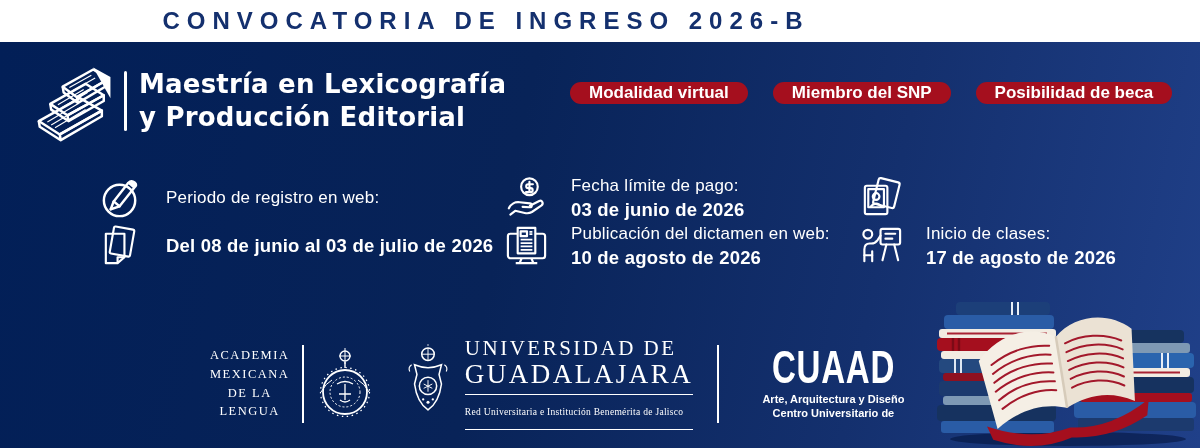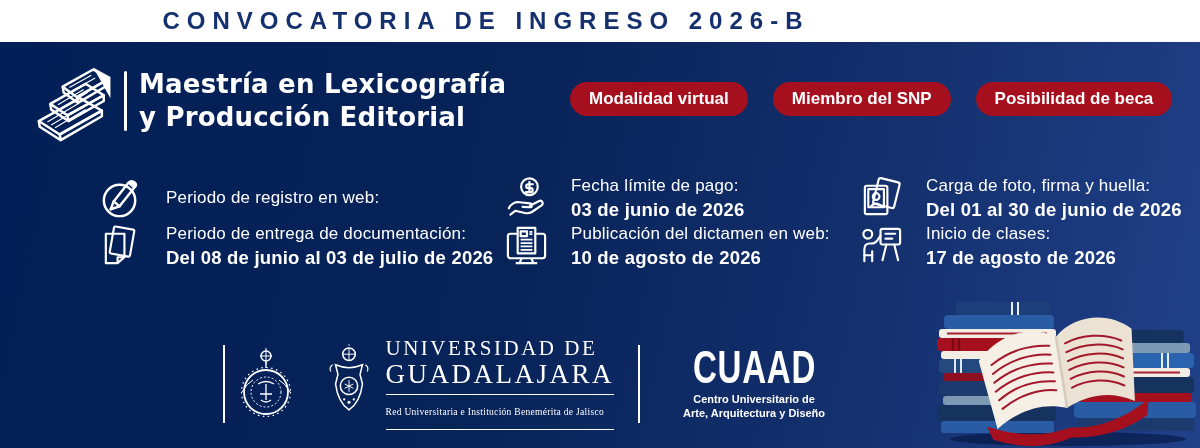--- a/index.html
+++ b/index.html
@@ -26,21 +26,21 @@
   .program-logo{width:86px;height:86px;flex:none;}
   .program-divider{width:3px;height:60px;background:#fff;margin:0 12px 0 4px;border-radius:2px;}
   .program-title{
     color:#fff;font-family:"DejaVu Sans","Liberation Sans",sans-serif;
     font-weight:700;font-size:26px;line-height:1.28;letter-spacing:.2px;
   }
   
   .badges{position:absolute;left:570px;top:40px;display:flex;gap:25px;}
   .badge{
     background:#a50f1e;color:#fff;font-weight:700;font-size:17px;
-    padding:7px 19px;border-radius:18px;white-space:nowrap;
+    padding:1px 19px;border-radius:18px;white-space:nowrap;
   }
   
   .grid{
     position:absolute;left:98px;top:132px;
     display:grid;grid-template-columns:405px 355px 342px;
   }
   .item{display:flex;align-items:center;gap:21px;}
   .item-icon{width:47px;height:47px;flex:none;}
   .item-text{color:#fff;}
   .item-label{font-size:17px;font-weight:400;line-height:1.4;letter-spacing:.2px;}
@@ -148,36 +148,31 @@
     <div class="item">
       <svg class="item-icon" viewBox="0 0 48 48">
         <g stroke="#fff" stroke-width="2.2" fill="none" stroke-linejoin="round">
           <rect x="18" y="6" width="22" height="27" rx="2" transform="rotate(14 29 19.5)"></rect>
           <rect x="7" y="12" width="23" height="29" rx="2"></rect>
           <rect x="10.5" y="15.5" width="16" height="18.5"></rect>
           <circle cx="18.5" cy="23" r="3.4"></circle>
           <path d="M12.5 34 q6 -7.5 12 0"></path>
         </g>
       </svg>
-      <div class="item-text">
-        <div class="item-label">Carga de foto, firma y huella:</div>
-        <div class="item-value">Del 01 al 30 de junio de 2026</div>
-      </div>
     </div>
 
     <div class="item">
       <svg class="item-icon" viewBox="0 0 48 48">
         <g stroke="#fff" stroke-width="2.2" fill="none" stroke-linejoin="round">
           <rect x="14" y="6" width="21" height="28" rx="1.5" transform="rotate(10 24.5 20)"></rect>
           <path d="M8 12 H27 V36 L20 42 H8 Z"></path>
           <path d="M20 42 V36 H27"></path>
         </g>
       </svg>
       <div class="item-text">
-        <div class="item-label">Periodo de entrega de documentación:</div>
         <div class="item-value">Del 08 de junio al 03 de julio de 2026</div>
       </div>
     </div>
 
     <div class="item">
       <svg class="item-icon" viewBox="0 0 48 48">
         <g stroke="#fff" stroke-width="2.2" fill="none" stroke-linejoin="round">
           <rect x="5" y="12" width="38" height="25" rx="2.5"></rect>
           <path d="M19 37 L17 42 H31 L29 37 M13 42 H35"></path>
           <rect x="15" y="6" width="18" height="26" fill="#0d2a63"></rect>
@@ -206,20 +201,26 @@
       <div class="item-text">
         <div class="item-label">Inicio de clases:</div>
         <div class="item-value">17 de agosto de 2026</div>
       </div>
     </div>
 
   </div>
 
   <div class="footer">
 
+    <div class="aml-text">
+      <div>ACADEMIA</div>
+      <div>MEXICANA</div>
+      <div>DE LA</div>
+      <div>LENGUA</div>
+    </div>
 
     <div class="v-divider"></div>
 
     <svg class="aml-seal" viewBox="0 0 56 84">
       <g stroke="#fff" fill="none">
         <circle cx="28" cy="50" r="22" stroke-width="1.8"></circle>
         <circle cx="28" cy="50" r="24.5" stroke-width="1.2" stroke-dasharray="1.5 3.5"></circle>
         <circle cx="28" cy="50" r="15" stroke-width="1" stroke-dasharray="2 2"></circle>
         <circle cx="28" cy="14" r="5" stroke-width="1.4"></circle>
         <path d="M28 6 v16 M22 14 h12" stroke-width="1"></path>
@@ -249,22 +250,22 @@
         <div class="udg-line2">GUADALAJARA</div>
         <div class="udg-tagline">Red Universitaria e Institución Benemérita de Jalisco</div>
       </div>
     </div>
 
     <div class="v-divider" style="margin-left:24px;"></div>
 
     <div class="cuaad">
       <div class="cuaad-acronym">CUAAD</div>
       <div class="cuaad-sub">
+        <div>Arte, Arquitectura y Diseño</div>
         <div>Centro Universitario de</div>
-        <div>Arte, Arquitectura y Diseño</div>
       </div>
     </div>
 
   </div>
 
   <svg class="books-art" viewBox="0 0 268 152">
     <ellipse cx="136" cy="143" rx="118" ry="7" fill="#01123a" opacity="0.55"></ellipse>
 
     <g>
       <rect x="24" y="6" width="94" height="13" rx="4" fill="#1c3f79"></rect>

